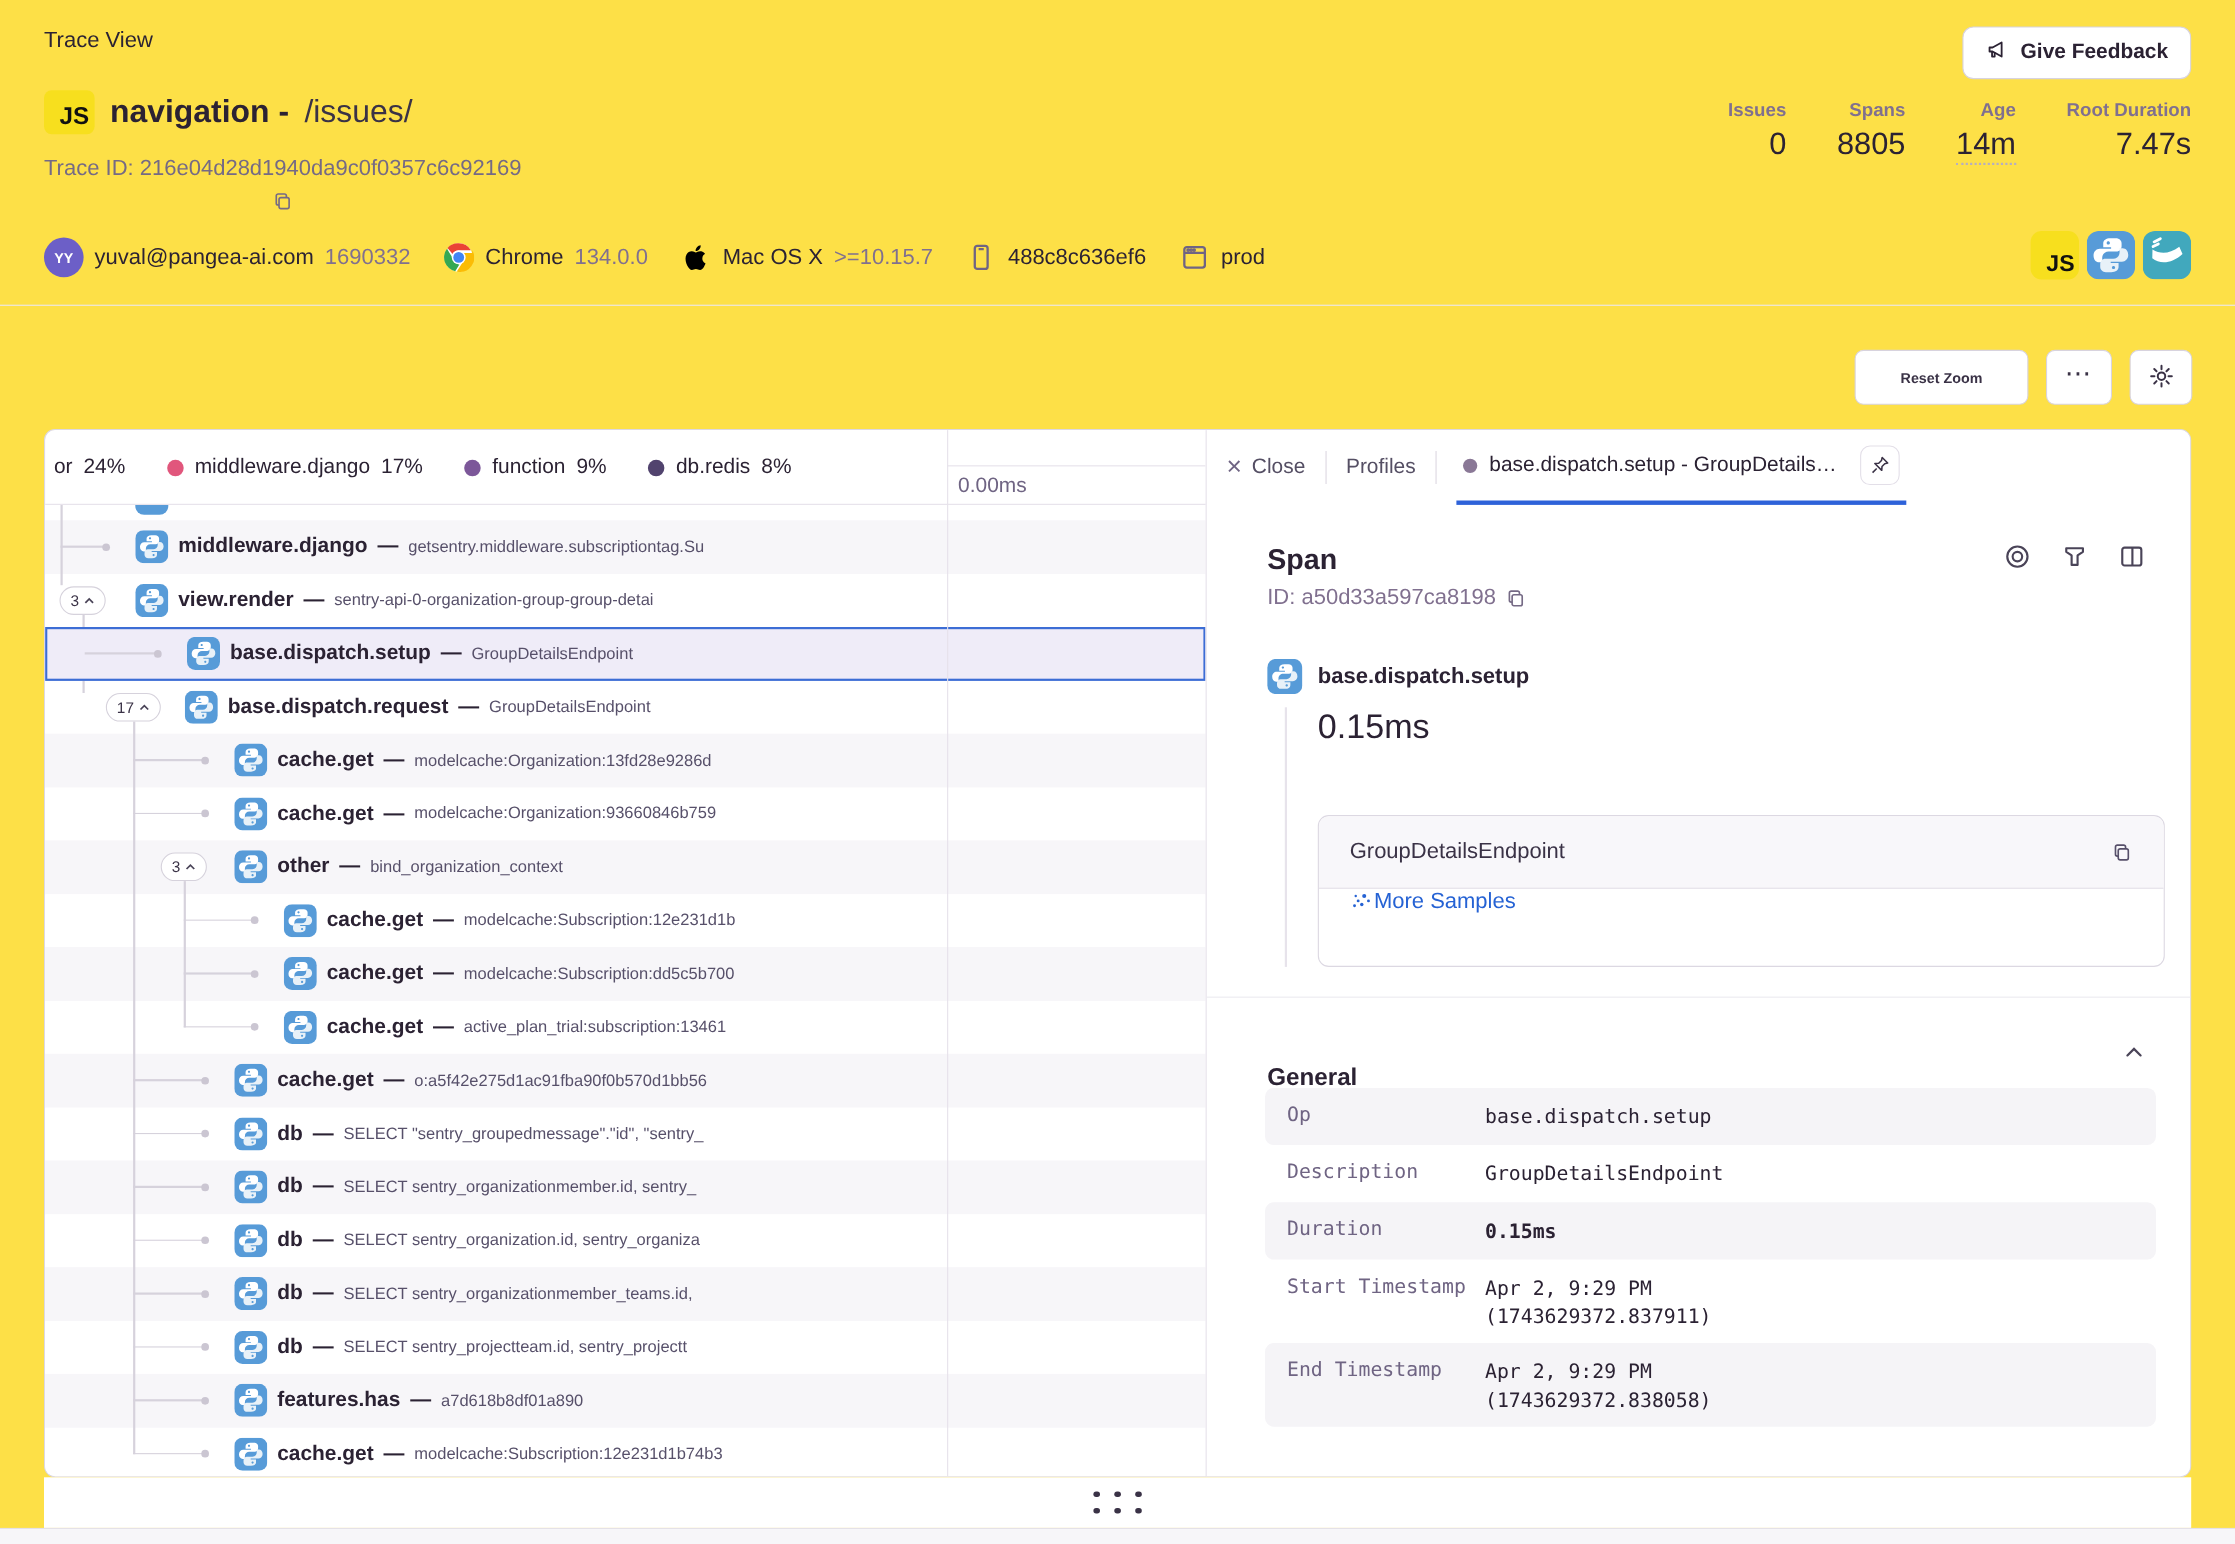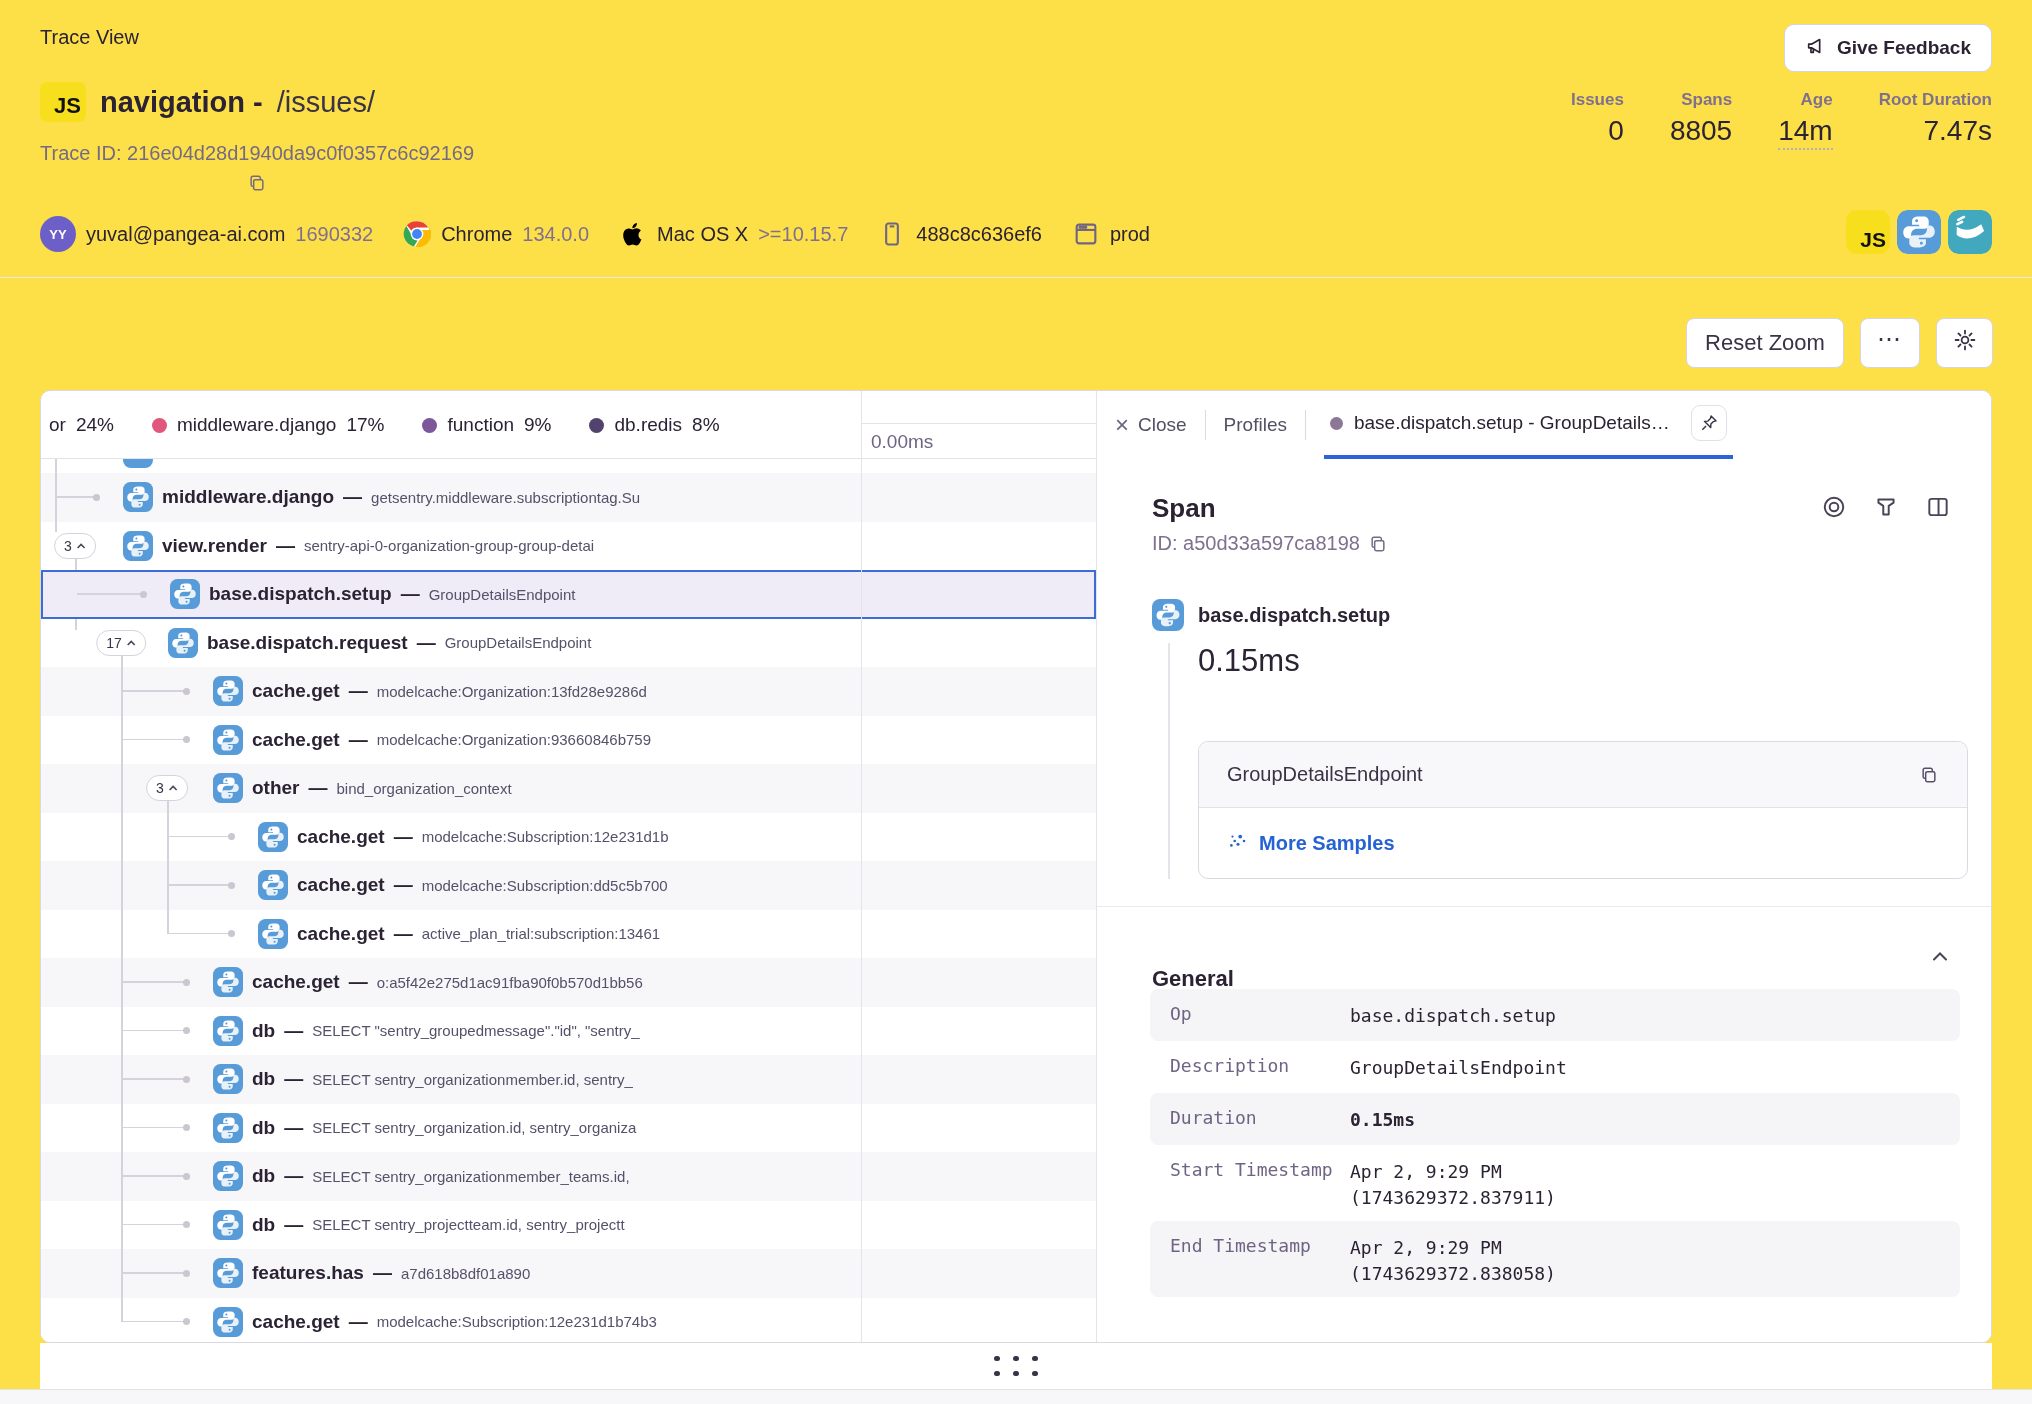--- a/index.html
+++ b/index.html
@@ -32,21 +32,21 @@
   .platform-icons { position:absolute; right:40px; top:210px; display:flex; gap:7px; }
   .plat { width:44px; height:44px; border-radius:10px; overflow:hidden; }
   .plat-js { background:#f7df1e; display:flex; align-items:flex-end; justify-content:flex-end; padding:0 4px 2px 0; font-weight:700; font-size:21px; color:#111; }
   .header-divider { position:absolute; left:0; top:277px; width:2032px; height:1px; background:#ebe8ee; }
 
   
   .search-box { position:absolute; left:40px; top:318px; width:1630px; height:50px; border:1px solid #d8d3de; border-radius:8px; display:flex; align-items:center; gap:10px; padding:0 16px; background:#fff; }
   .search-box svg { width:22px; height:22px; flex:none; }
   .search-box input { border:none; outline:none; flex:1; font-size:19px; font-family:"Liberation Sans",sans-serif; color:#2b2233; background:transparent; }
   .search-box input::placeholder { color:#80708f; }
-  .tb-btn { position:absolute; top:318px; height:50px; border:1px solid #d8d3de; border-radius:8px; background:#fff; display:flex; align-items:center; justify-content:center; font-size:22px; font-weight:400; color:#3a3246; cursor:pointer; }
+  .tb-btn { position:absolute; top:318px; height:50px; border:1px solid #d8d3de; border-radius:8px; background:#fff; display:flex; align-items:center; justify-content:center; font-size:13px; font-weight:700; color:#3a3246; cursor:pointer; }
   .btn-reset { left:1686px; width:158px; }
   .btn-more { left:1860px; width:60px; font-size:24px; letter-spacing:2px; font-weight:400; padding-bottom:8px; }
   .btn-gear { left:1936px; width:57px; }
   .btn-gear svg { width:24px; height:24px; }
 
   
   .panel { position:absolute; left:40px; top:390px; width:1952px; height:953px; border:1px solid #dcd8e2; border-radius:10px; background:#fff; overflow:hidden; }
   .panel-head-border { position:absolute; left:0; top:67px; width:100%; height:1px; background:#e6e2ea; z-index:6; }
   .col-divider { position:absolute; left:820px; top:0; width:1px; height:100%; background:#e6e2ea; z-index:5; }
 
@@ -95,21 +95,21 @@
   .span-icons svg { width:26px; height:26px; cursor:pointer; }
   .span-id { display:flex; align-items:center; gap:8px; margin:8px 0 0 55px; font-size:20px; color:#80708f; }
   .op-row { display:flex; align-items:center; gap:14px; margin:44px 0 0 55px; }
   .op-pyicon { width:32px; height:32px; }
   .op-name { font-size:20px; font-weight:700; color:#2b2233; }
   .detail-guide { position:absolute; left:71px; top:252px; width:2px; height:236px; background:#e7e3eb; }
   .duration-big { margin:12px 0 0 101px; font-size:31px; font-weight:500; color:#2b2233; }
   .sample-card { position:absolute; left:101px; top:350px; width:770px; border:1px solid #dcd8e2; border-radius:10px; overflow:hidden; background:#fff; }
   .sample-head { height:66px; background:#f8f7fa; border-bottom:1px solid #e4e0e8; display:flex; align-items:center; justify-content:space-between; padding:0 28px; font-size:20px; color:#3a3246; }
   .sample-head .icon-copy { color:#57506a; cursor:pointer; }
-  .sample-body { height:70px; display:flex; align-items:center; gap:10px; padding:0 28px;font-weight:bold; }
+  .sample-body { height:70px; display:flex; padding:0 28px; }
   .sample-body svg { width:22px; height:22px; }
   .more-samples { font-size:20px; color:#2562d4; cursor:pointer; }
   .detail-divider { position:absolute; left:0; top:515px; width:100%; height:1px; background:#eceaf0; }
   .general-head { display:flex; justify-content:space-between; align-items:center; position:absolute; left:55px; top:535px; width:800px; }
   .general-title { font-size:22px; font-weight:700; color:#2b2233;margin-top:40px; }
   .general-head svg { width:24px; height:24px; cursor:pointer; }
   .gtable { position:absolute; left:53px; top:598px; width:810px; font-family:"DejaVu Sans Mono","Liberation Mono",monospace; font-size:18px; }
   .gt-row { display:flex; align-items:flex-start; border-radius:8px; }
   .gt-row.gray { background:#f5f4f7; }
   .gt-label { width:200px; flex:none; color:#6f6483; padding:14px 0 0 20px; }

